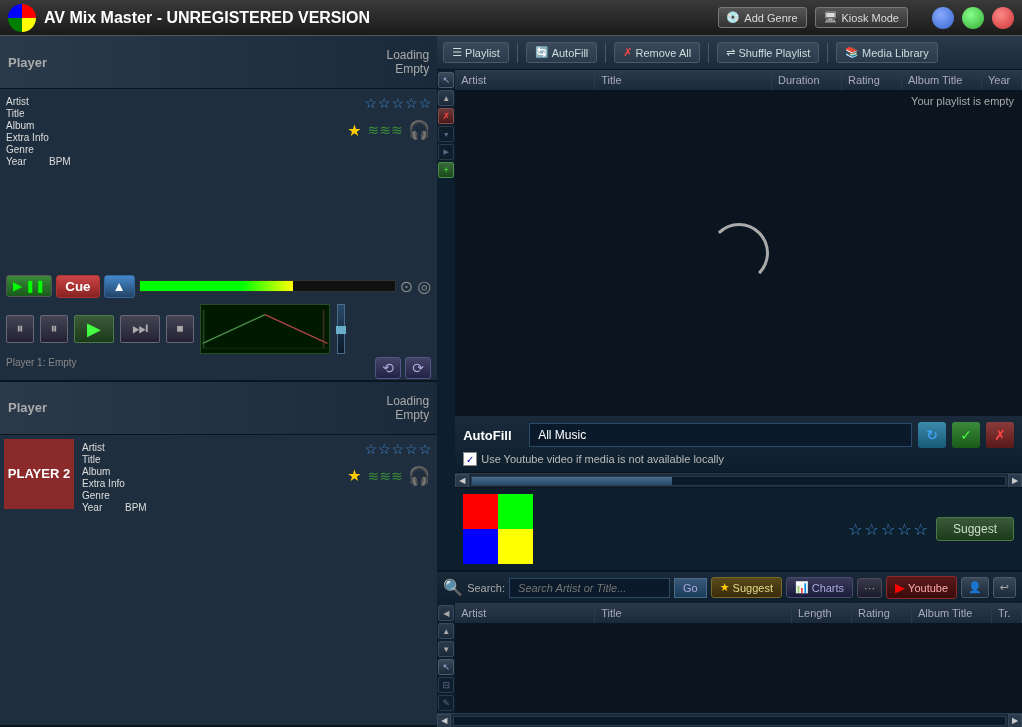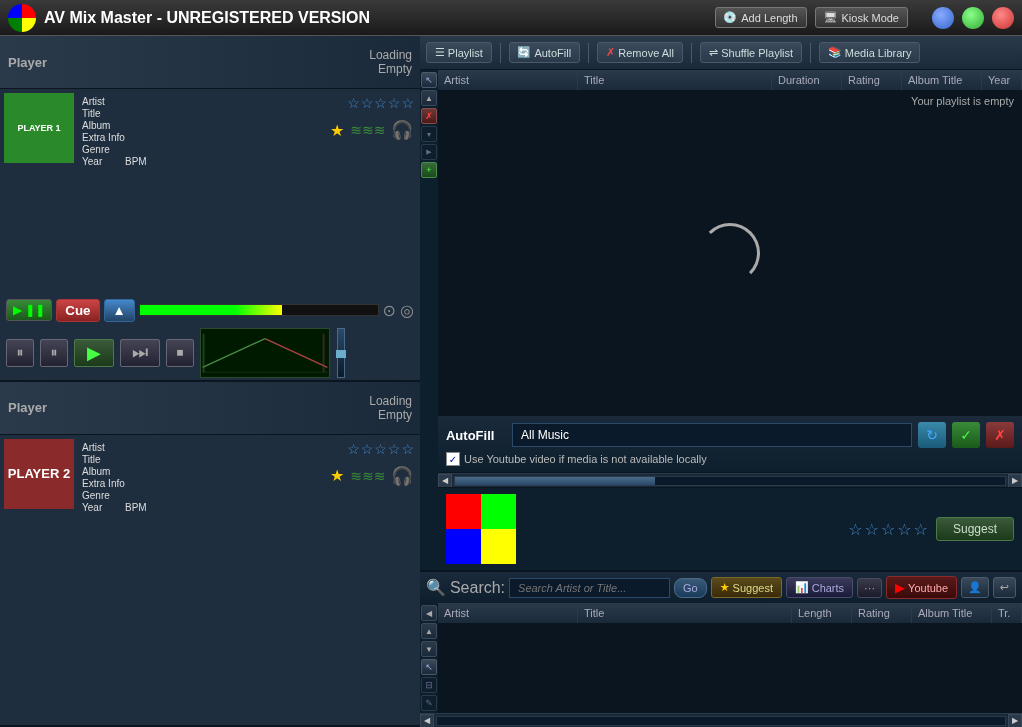--- a/index.html
+++ b/index.html
@@ -426,35 +426,35 @@
       padding: 4px 6px;
       display: flex;
       align-items: center;
       gap: 4px;
     }
     .search-icon-img {
       font-size: 16px;
     }
     .search-label {
       color: #aaa;
-      font-size: 16px;
+      font-size: 11px;
     }
     .search-input {
       flex: 1;
       background: #0a1a2a;
       border: 1px solid #2a4a6a;
       color: #888;
       padding: 3px 8px;
       font-size: 11px;
       font-style: italic;
     }
     .search-go-btn {
       background: linear-gradient(to bottom, #3a5a7a, #1a3a5a);
       border: 1px solid #4a6a8a;
-      border-radius: 8px;
+      border-radius: 0;
       color: #aad;
       padding: 3px 8px;
       cursor: pointer;
       font-size: 11px;
     }
     .search-suggest-btn {
       background: linear-gradient(to bottom, #5a4a1a, #3a2a0a);
       border: 1px solid #7a6a2a;
       border-radius: 3px;
       color: #dd8;
@@ -564,21 +564,21 @@
   </style>
 </head>
 <body>
 
 <div id="title-bar">
   <div id="app-logo"></div>
   <span id="title-text">AV Mix Master - UNREGISTERED VERSION</span>
   <div id="title-controls">
     <div class="title-btn">
       <span>💿</span>
-      <span>Add Length</span>
+      <span>Add Genre</span>
     </div>
     <div class="title-btn">
       <span>🖥</span>
       <span>Kiosk Mode</span>
     </div>
     <div style="width:8px"></div>
     <button class="win-btn win-minimize"></button>
     <button class="win-btn win-max"></button>
     <button class="win-btn win-close"></button>
   </div>
@@ -591,23 +591,20 @@
     <div class="player-section">
       <div class="player-header">
         <span class="player-title">Player</span>
         <div class="player-status">
           <div>Loading</div>
           <div>Empty</div>
         </div>
       </div>
 
       <div class="player-content">
-        <div class="player-thumb thumb1">
-          <span style="font-size:9px;">PLAYER 1</span>
-        </div>
         <div class="player-info">
           <div class="row"><span>Artist</span></div>
           <div class="row"><span>Title</span></div>
           <div class="row"><span>Album</span></div>
           <div class="row"><span>Extra Info</span></div>
           <div class="row"><span>Genre</span></div>
           <div class="row">
             <span>Year</span>
             <span style="margin-left:20px;">BPM</span>
           </div>
@@ -672,20 +669,27 @@
             <rect x="0" y="5" width="2" height="40" fill="#3a6a3a" opacity="0.5"></rect>
             <rect x="125" y="5" width="2" height="40" fill="#6a3a3a" opacity="0.5"></rect>
           </svg>
         </div>
         <div style="position:relative;width:10px;height:50px;flex-shrink:0;">
           <div style="position:absolute;left:1px;top:0;width:8px;height:50px;background:linear-gradient(to bottom,#2a4a6a,#0a1a2a);border:1px solid #4a6a8a;"></div>
           <div style="position:absolute;left:0;top:22px;width:10px;height:8px;background:#6aaecc;"></div>
         </div>
       </div>
 
+      <div class="player-status-row">
+        <span>Player 1: Empty</span>
+        <div class="transfer-btns">
+          <div class="transfer-btn">⟲</div>
+          <div class="transfer-btn">⟳</div>
+        </div>
+      </div>
     </div>
 
     <div class="player-section">
       <div class="player-header">
         <span class="player-title">Player</span>
         <div class="player-status">
           <div>Loading</div>
           <div>Empty</div>
         </div>
       </div>

